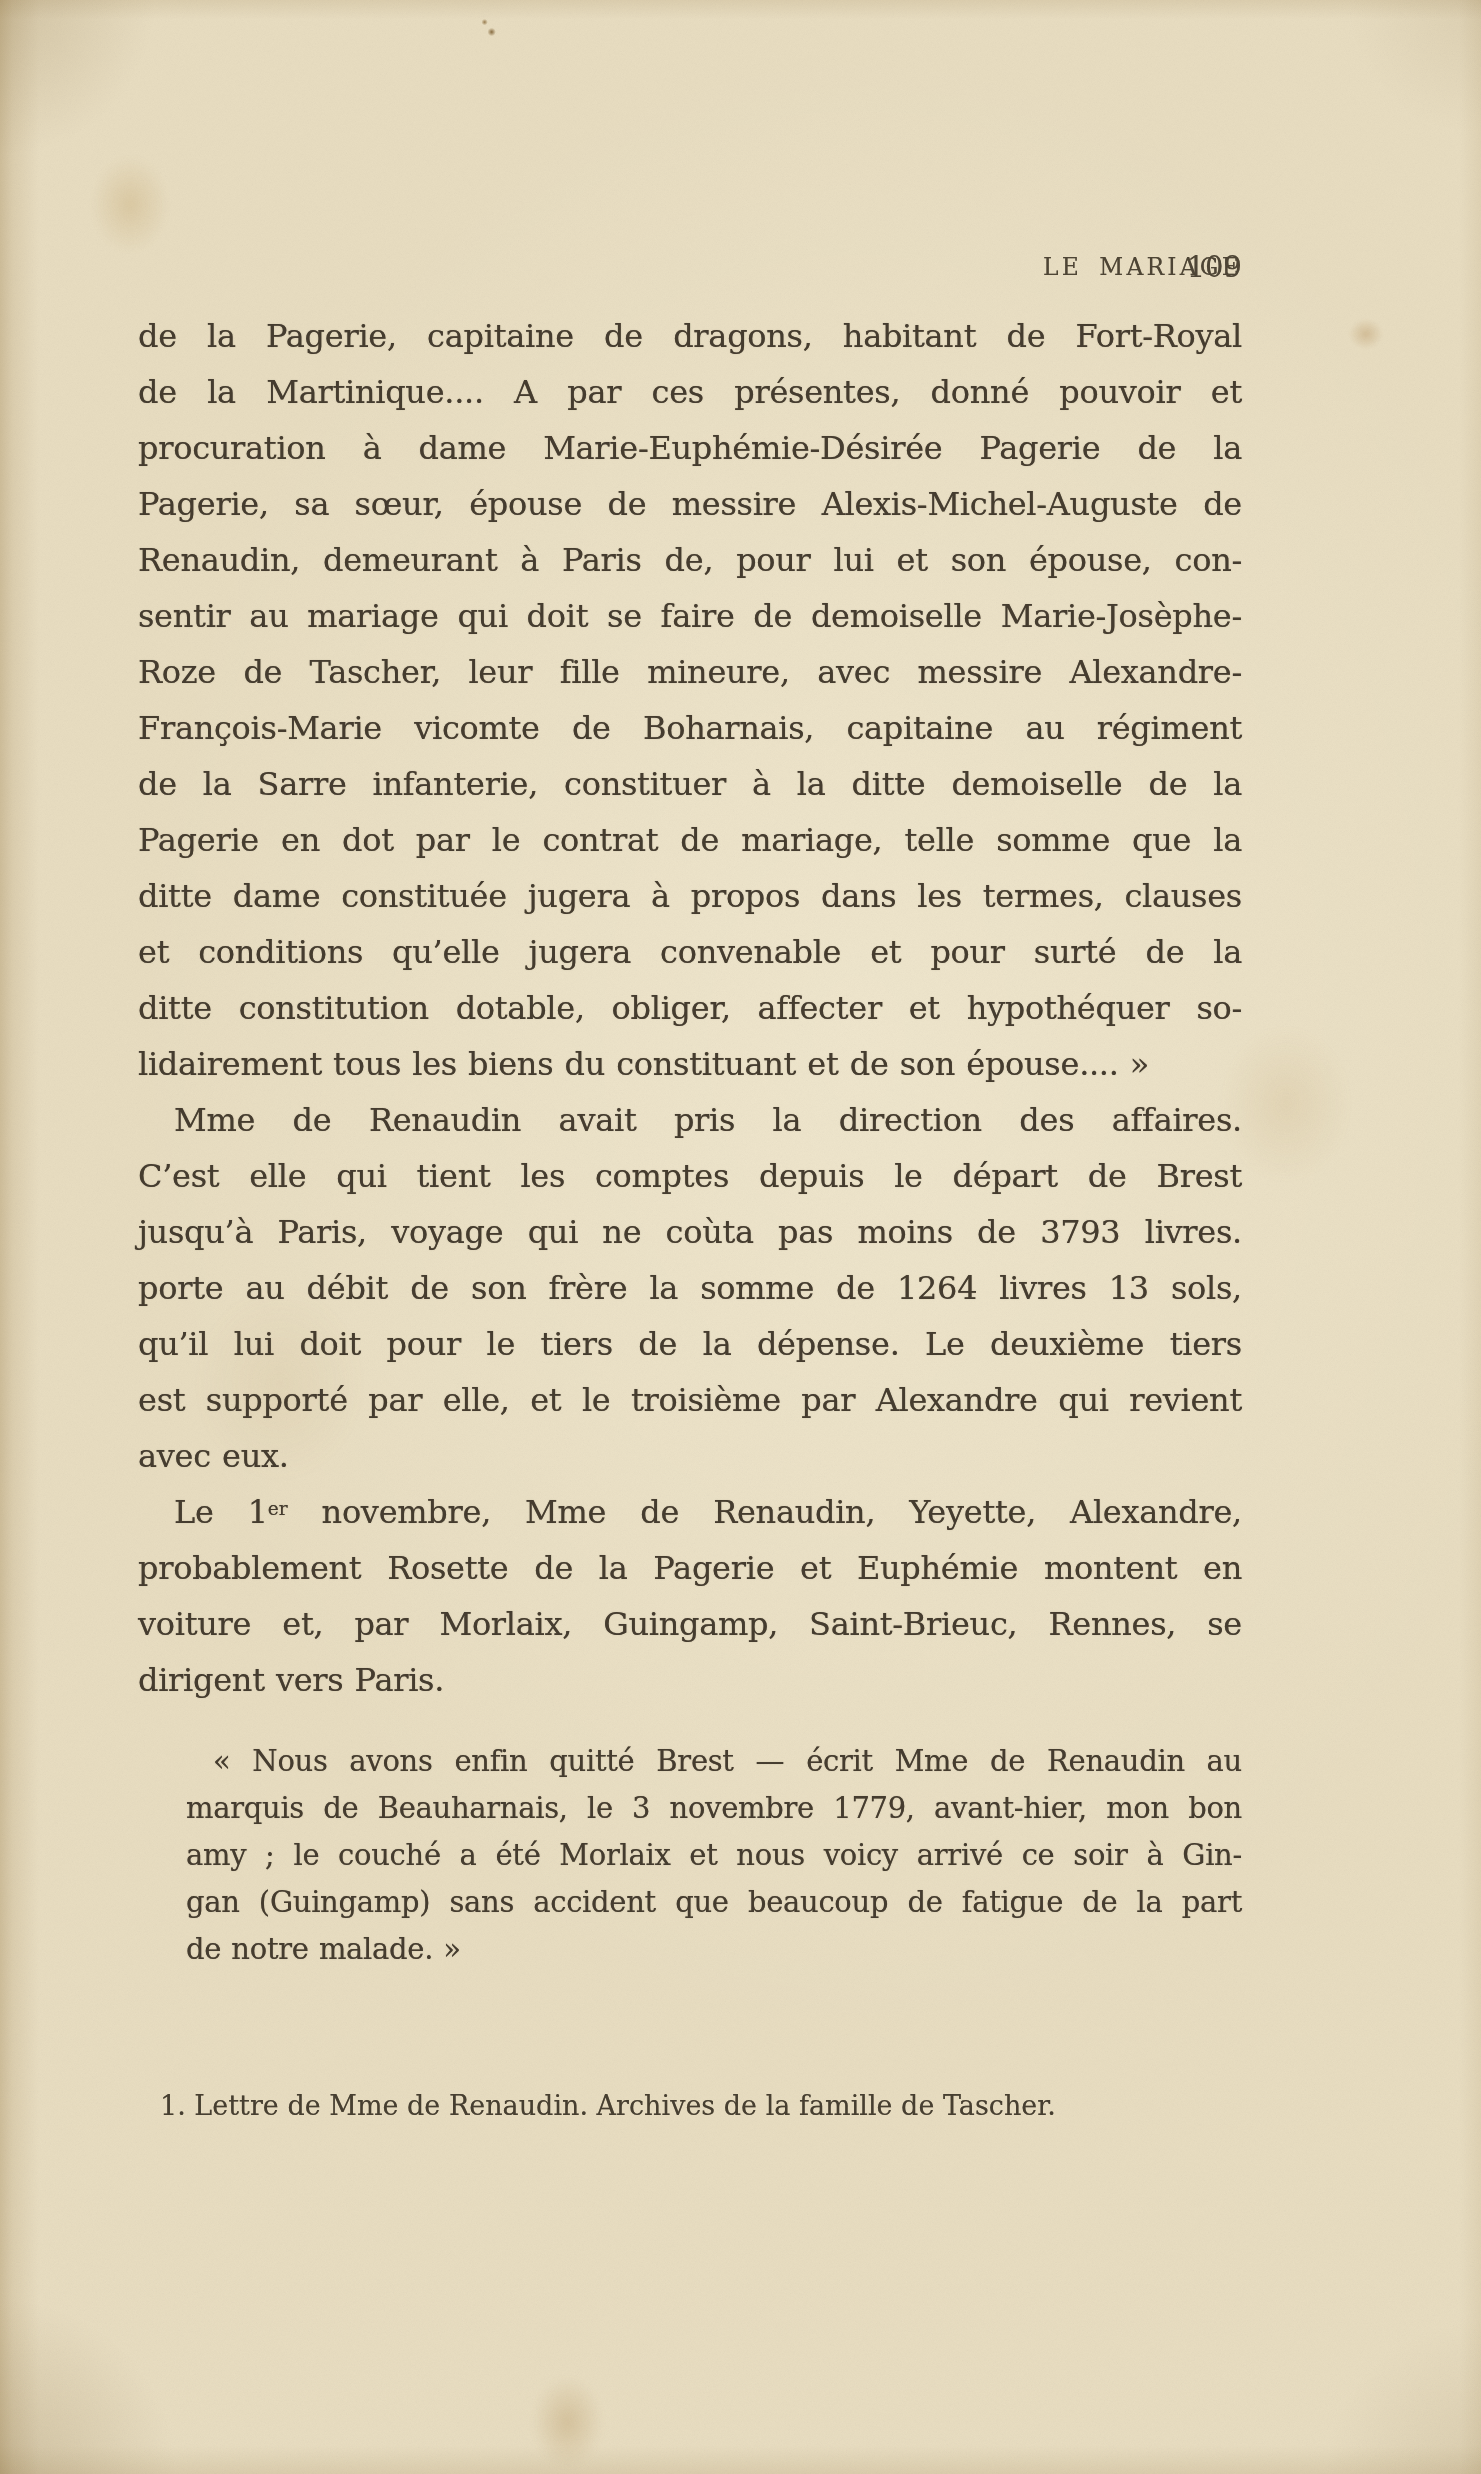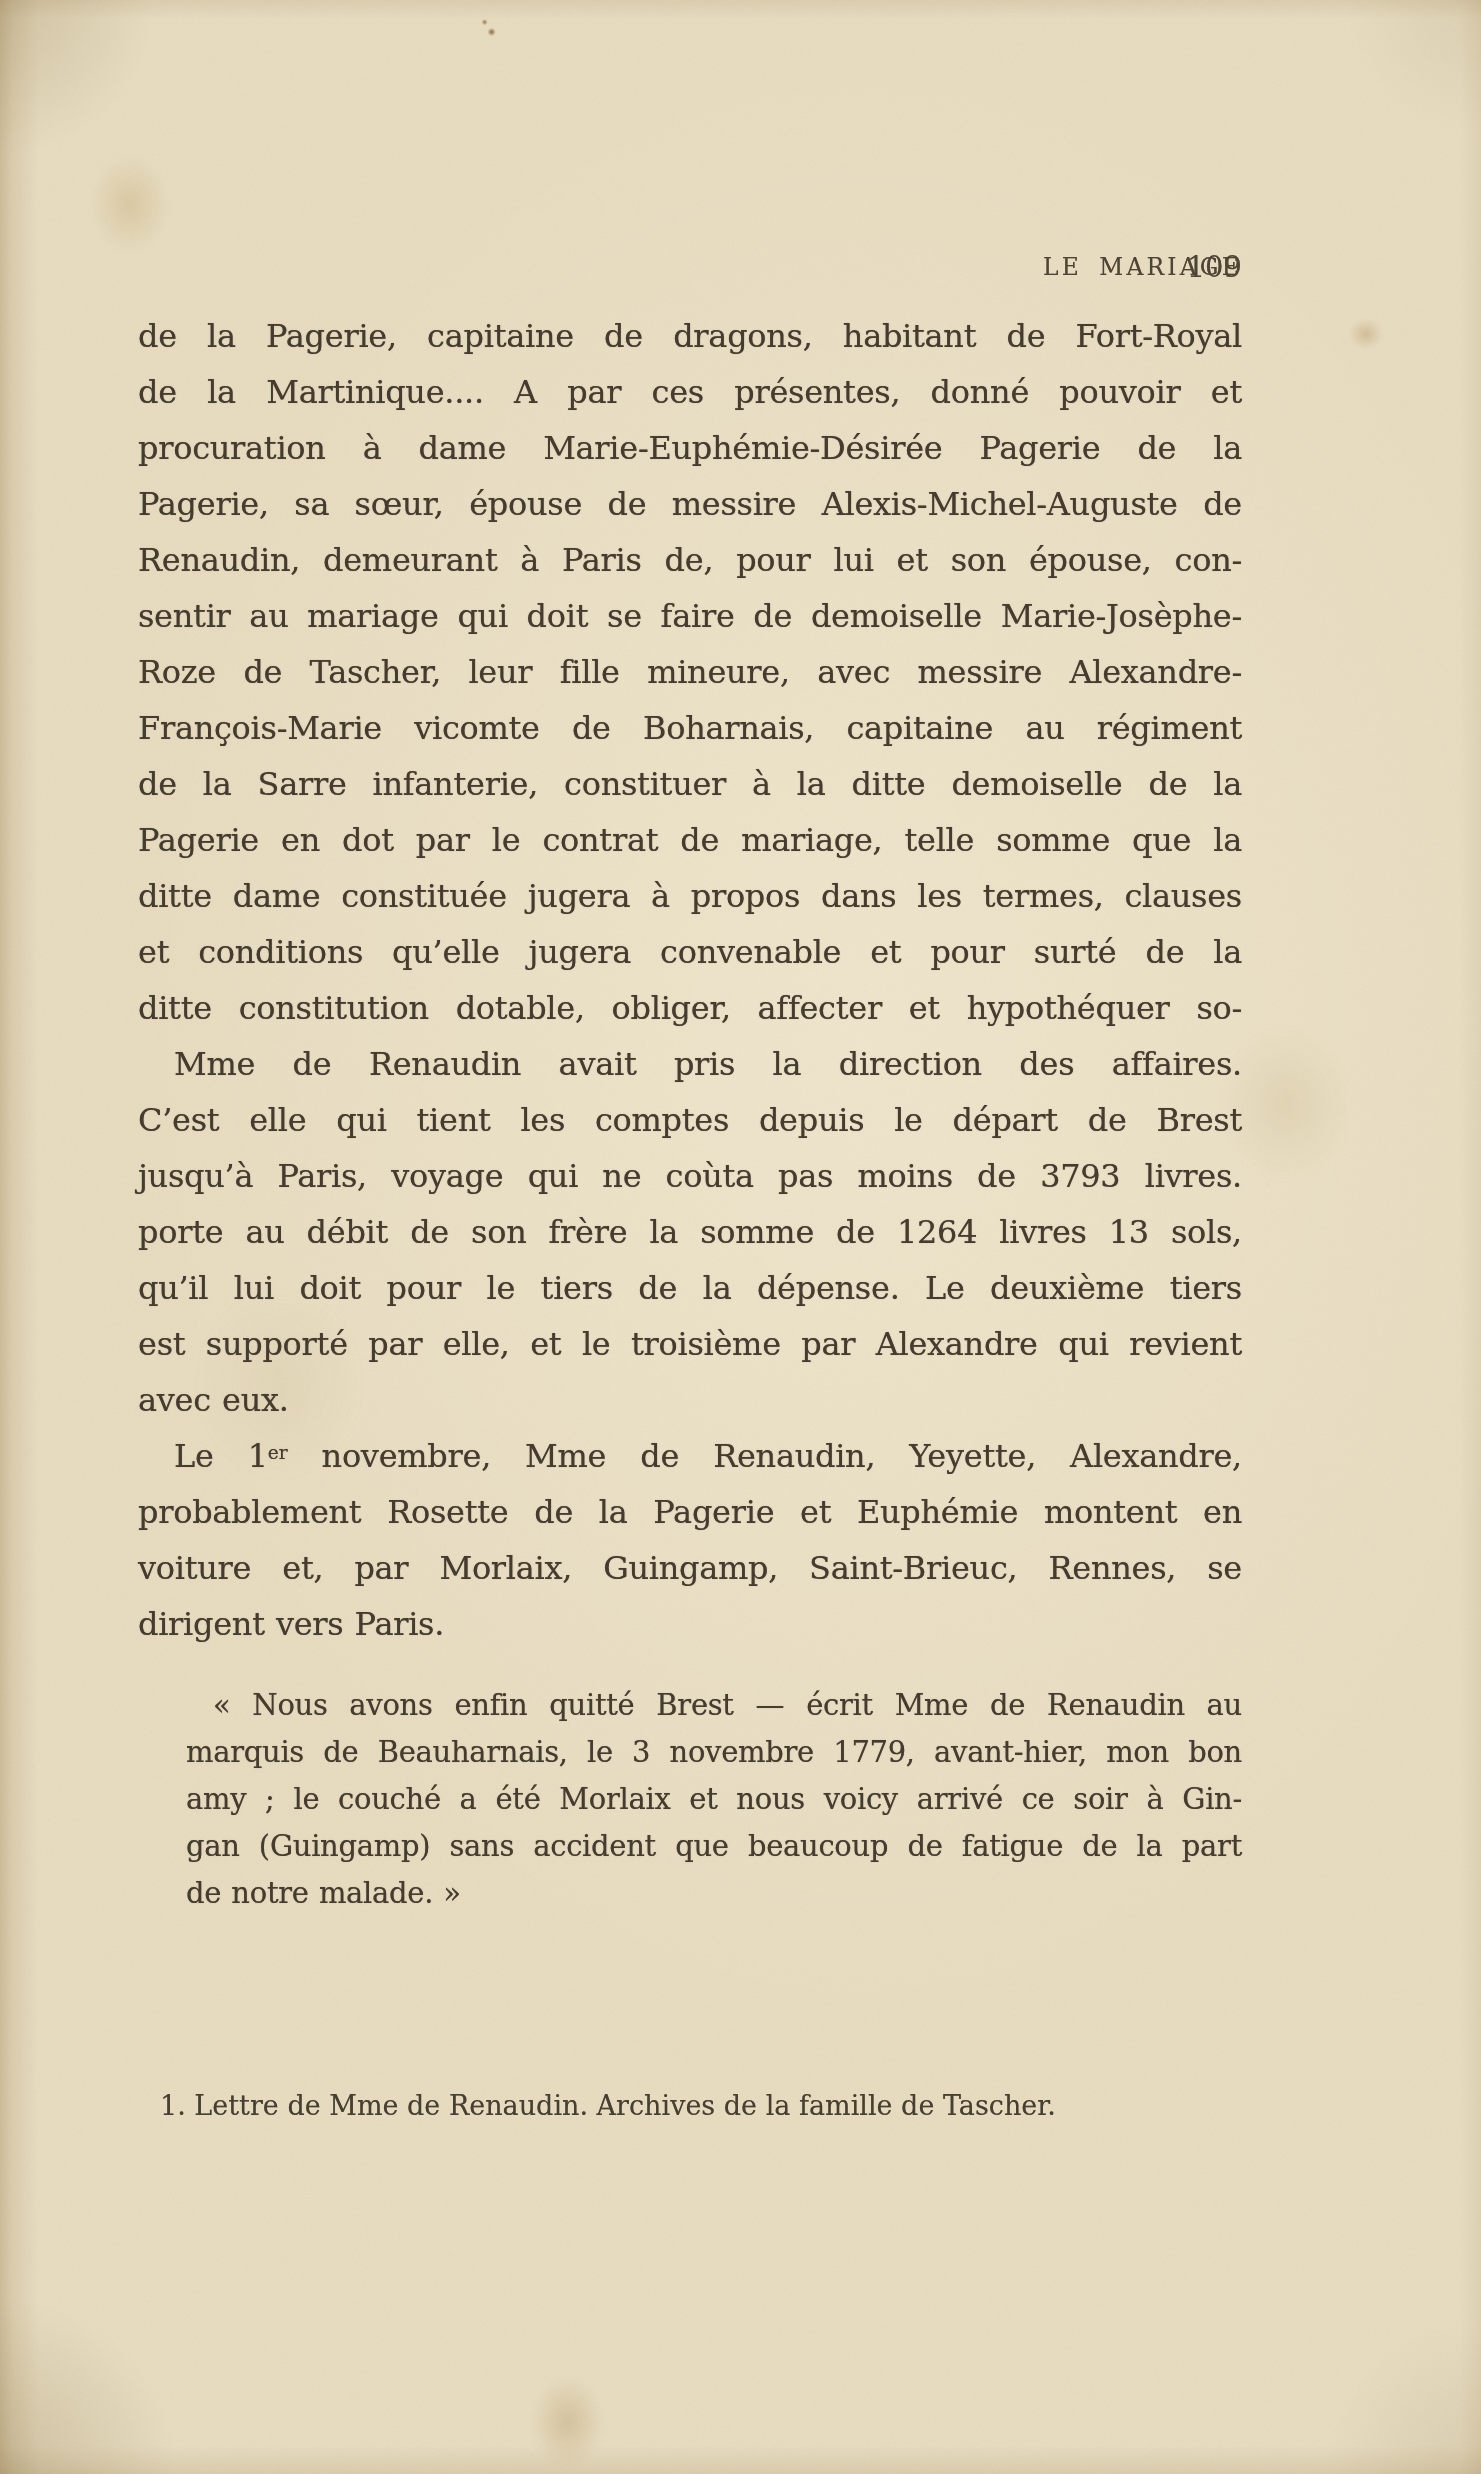--- a/index.html
+++ b/index.html
@@ -100,20 +100,21 @@
         <div class="line just">Pagerie, sa sœur, épouse de messire Alexis-Michel-Auguste de</div>
         <div class="line just">Renaudin, demeurant à Paris de, pour lui et son épouse, con-</div>
         <div class="line just">sentir au mariage qui doit se faire de demoiselle Marie-Josèphe-</div>
         <div class="line just">Roze de Tascher, leur fille mineure, avec messire Alexandre-</div>
         <div class="line just">François-Marie vicomte de Boharnais, capitaine au régiment</div>
         <div class="line just">de la Sarre infanterie, constituer à la ditte demoiselle de la</div>
         <div class="line just">Pagerie en dot par le contrat de mariage, telle somme que la</div>
         <div class="line just">ditte dame constituée jugera à propos dans les termes, clauses</div>
         <div class="line just">et conditions qu’elle jugera convenable et pour surté de la</div>
         <div class="line just">ditte constitution dotable, obliger, affecter et hypothéquer so-</div>
+        <div class="line">lidairement tous les biens du constituant et de son épouse.... »</div>
       </div>
       <div class="block paragraph">
         <div class="line indent just">Mme de Renaudin avait pris la direction des affaires.</div>
         <div class="line just">C’est elle qui tient les comptes depuis le départ de Brest</div>
         <div class="line just">jusqu’à Paris, voyage qui ne coùta pas moins de 3793 livres.</div>
         <div class="line just">porte au débit de son frère la somme de 1264 livres 13 sols,</div>
         <div class="line just">qu’il lui doit pour le tiers de la dépense. Le deuxième tiers</div>
         <div class="line just">est supporté par elle, et le troisième par Alexandre qui revient</div>
         <div class="line">avec eux.</div>
       </div>

